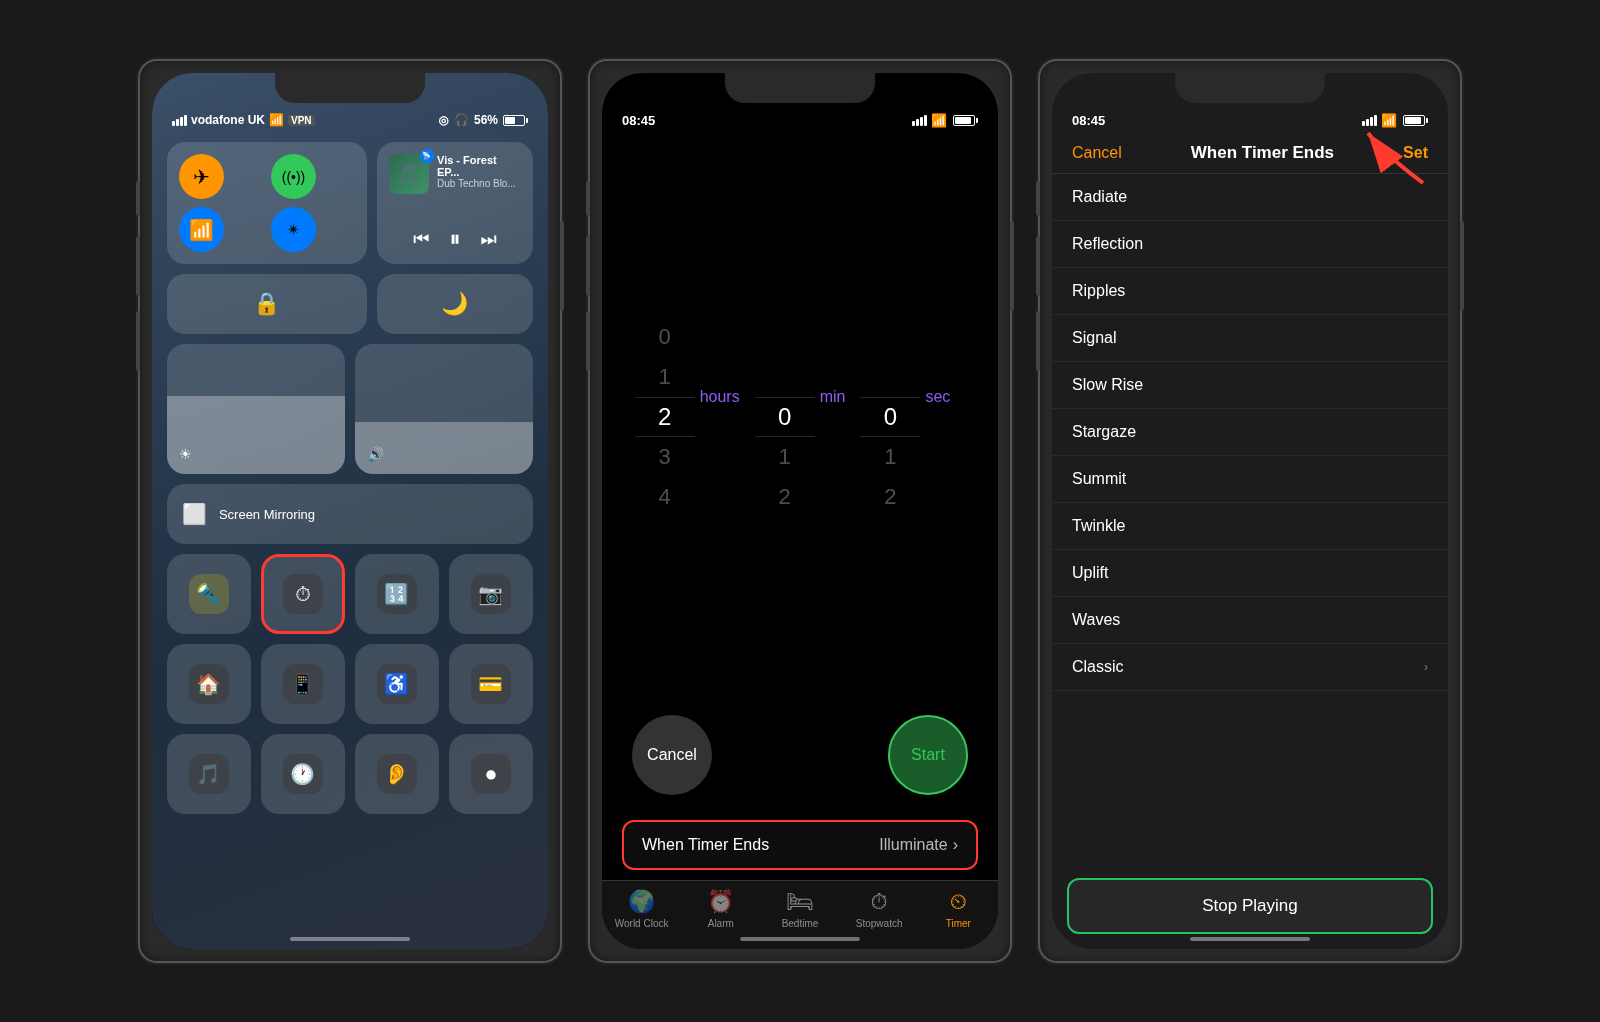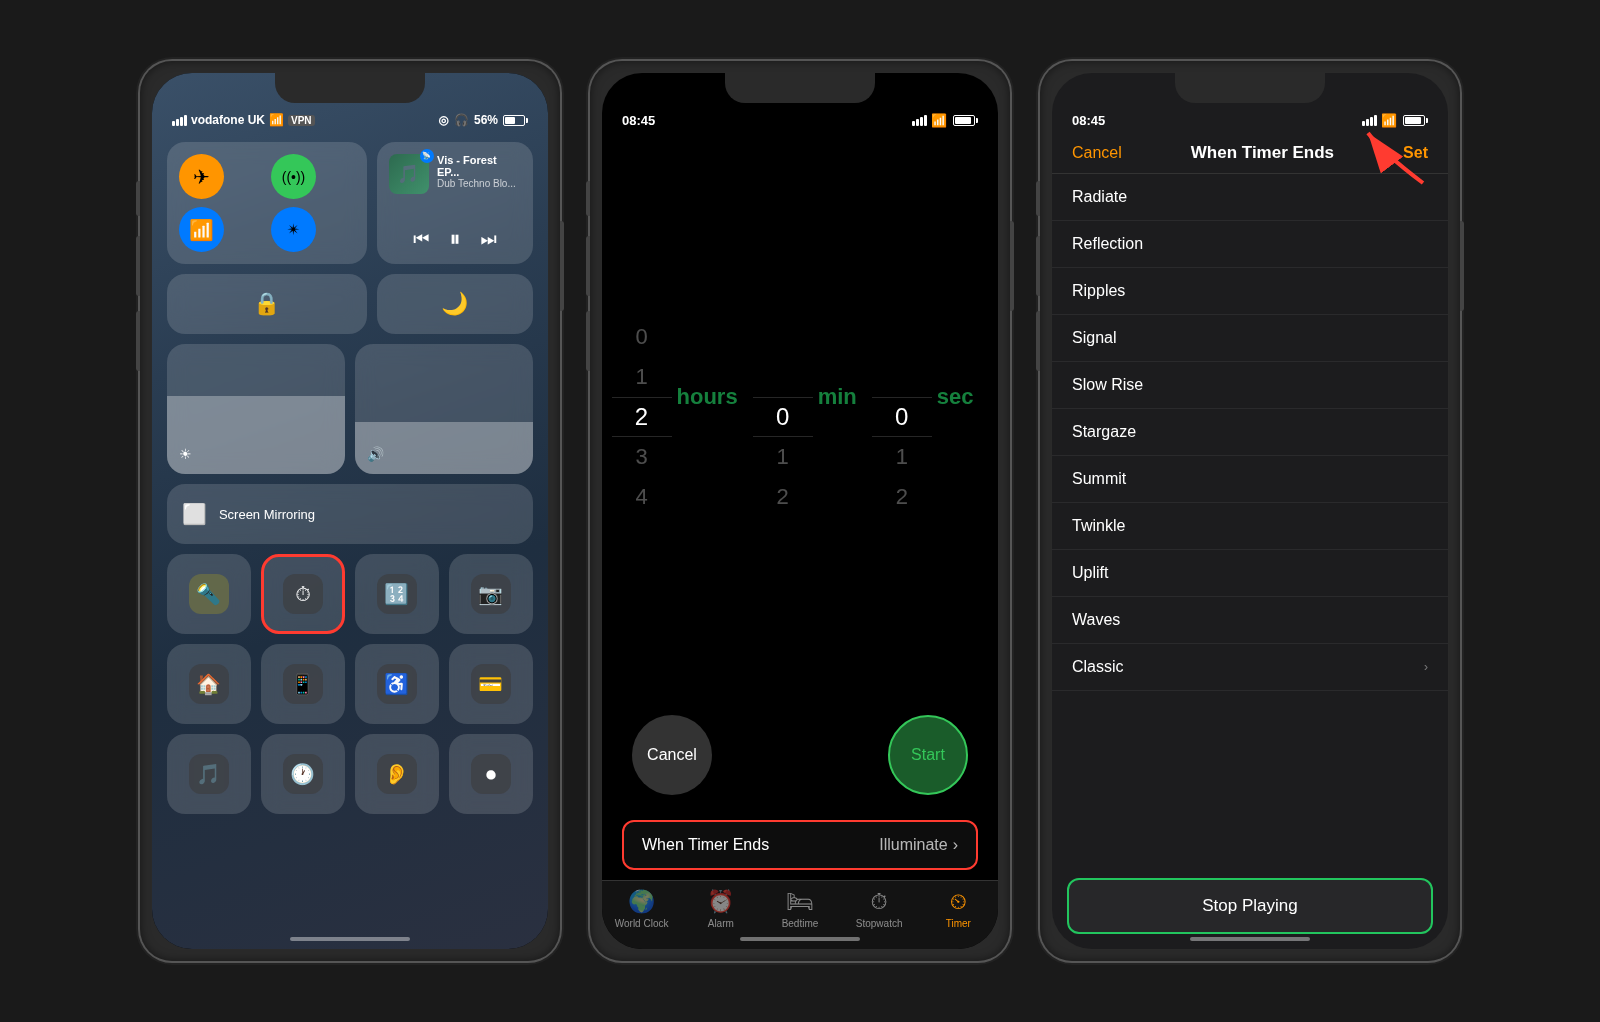--- a/index.html
+++ b/index.html
@@ -11,21 +11,21 @@
       justify-content: center;
       align-items: center;
       gap: 30px;
       font-family: -apple-system, BlinkMacSystemFont, 'Helvetica Neue', sans-serif;
       overflow: hidden;
     }
 
     
     .phone {
       position: relative;
-      border-radius: 32px;
+      border-radius: 17px;
       background: #2a2a2a;
       box-shadow: 0 0 0 2px #555, 0 0 0 4px #222, inset 0 0 10px rgba(0,0,0,0.5);
     }
 
     
     .phone1 {
       width: 420px;
       height: 900px;
     }
 
@@ -356,23 +356,23 @@
       min-width: 60px;
     }
 
     .picker-item.selected {
       color: white;
       font-size: 24px;
       font-weight: 400;
     }
 
     .picker-label-text {
-      color: #15803d;
-      font-size: 22px;
-      font-weight: 700;
+      color: #8b5cf6;
+      font-size: 16px;
+      font-weight: 400;
       margin-left: 5px;
       margin-right: 15px;
       align-self: center;
       position: relative;
       top: -20px;
     }
 
     .picker-selection-highlight {
       position: absolute;
       top: 50%;

